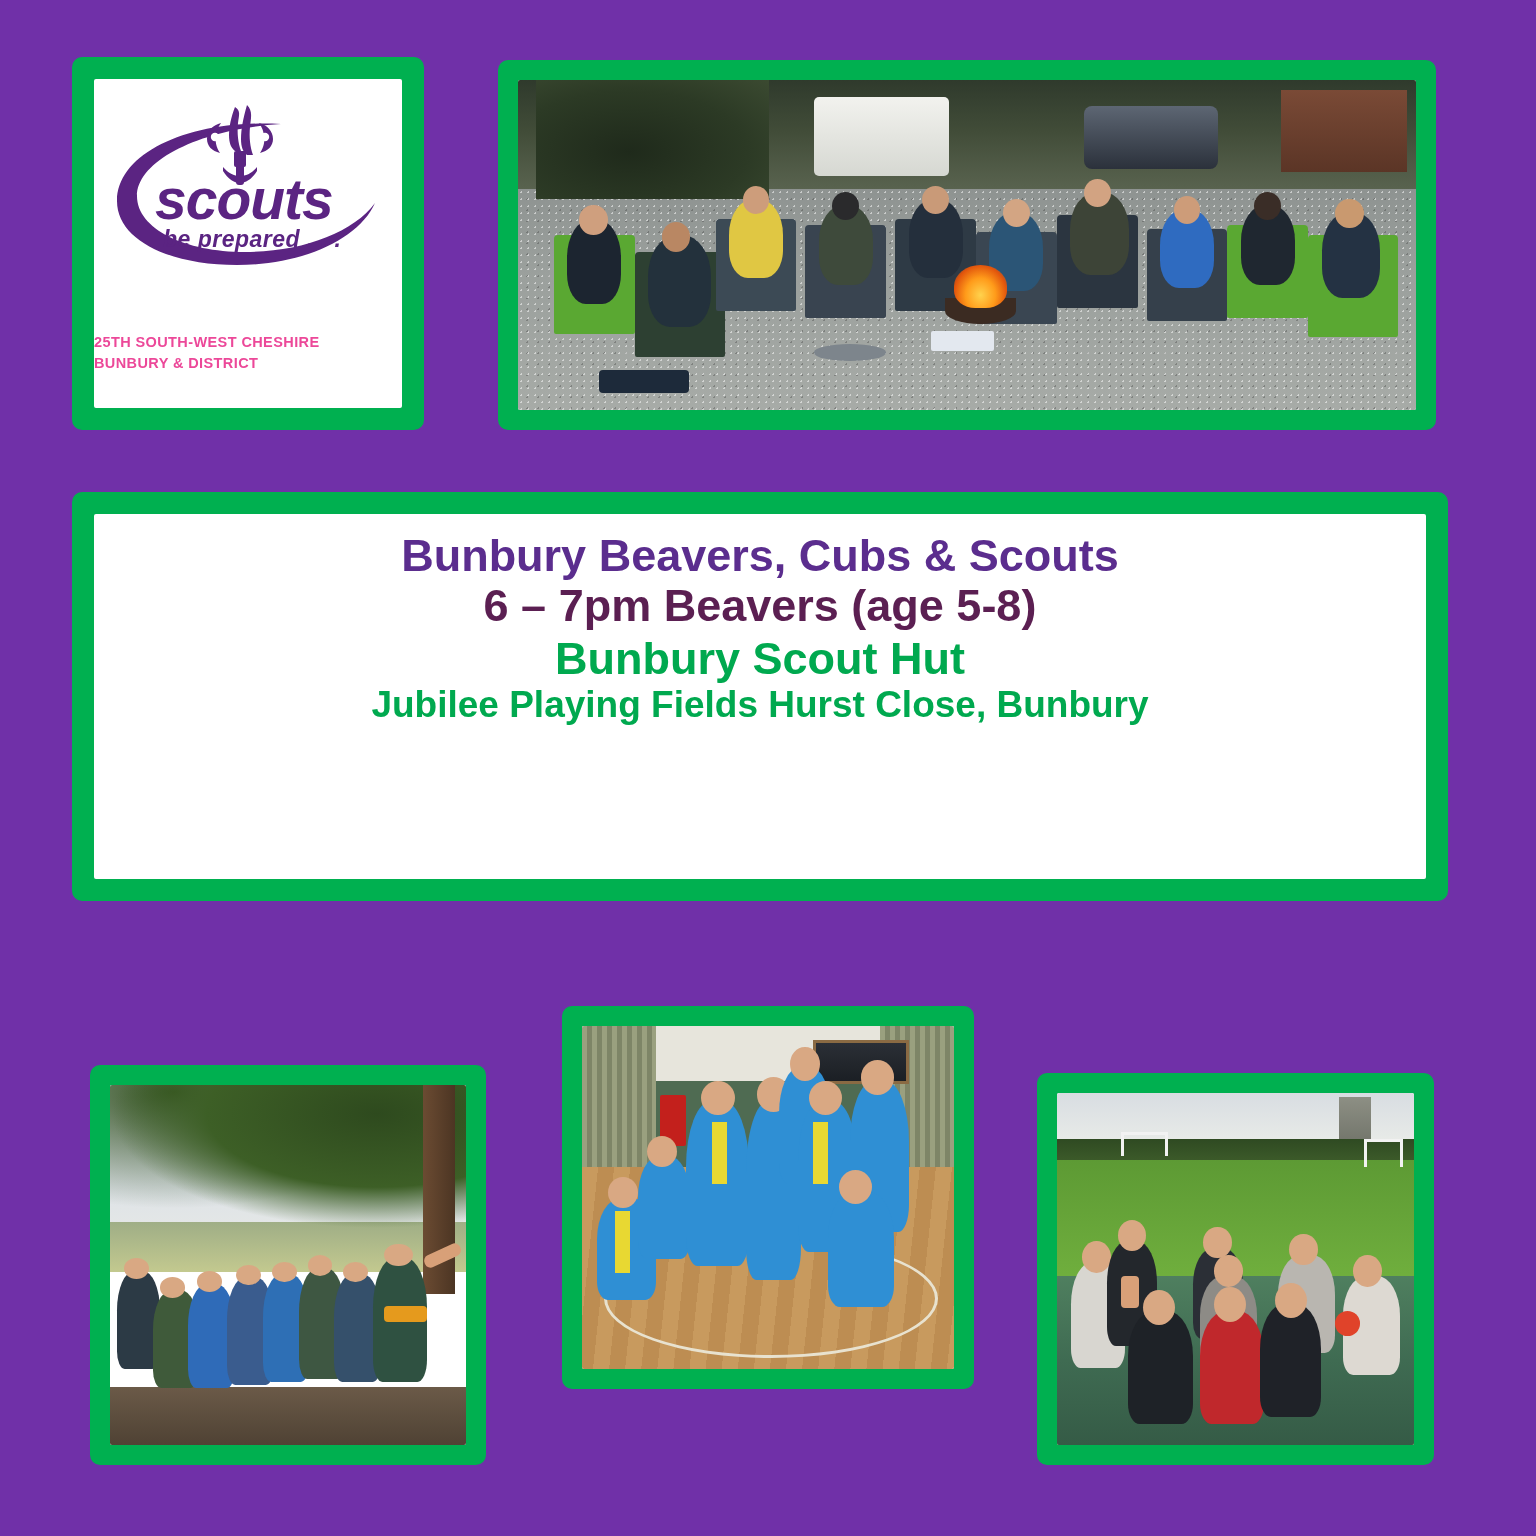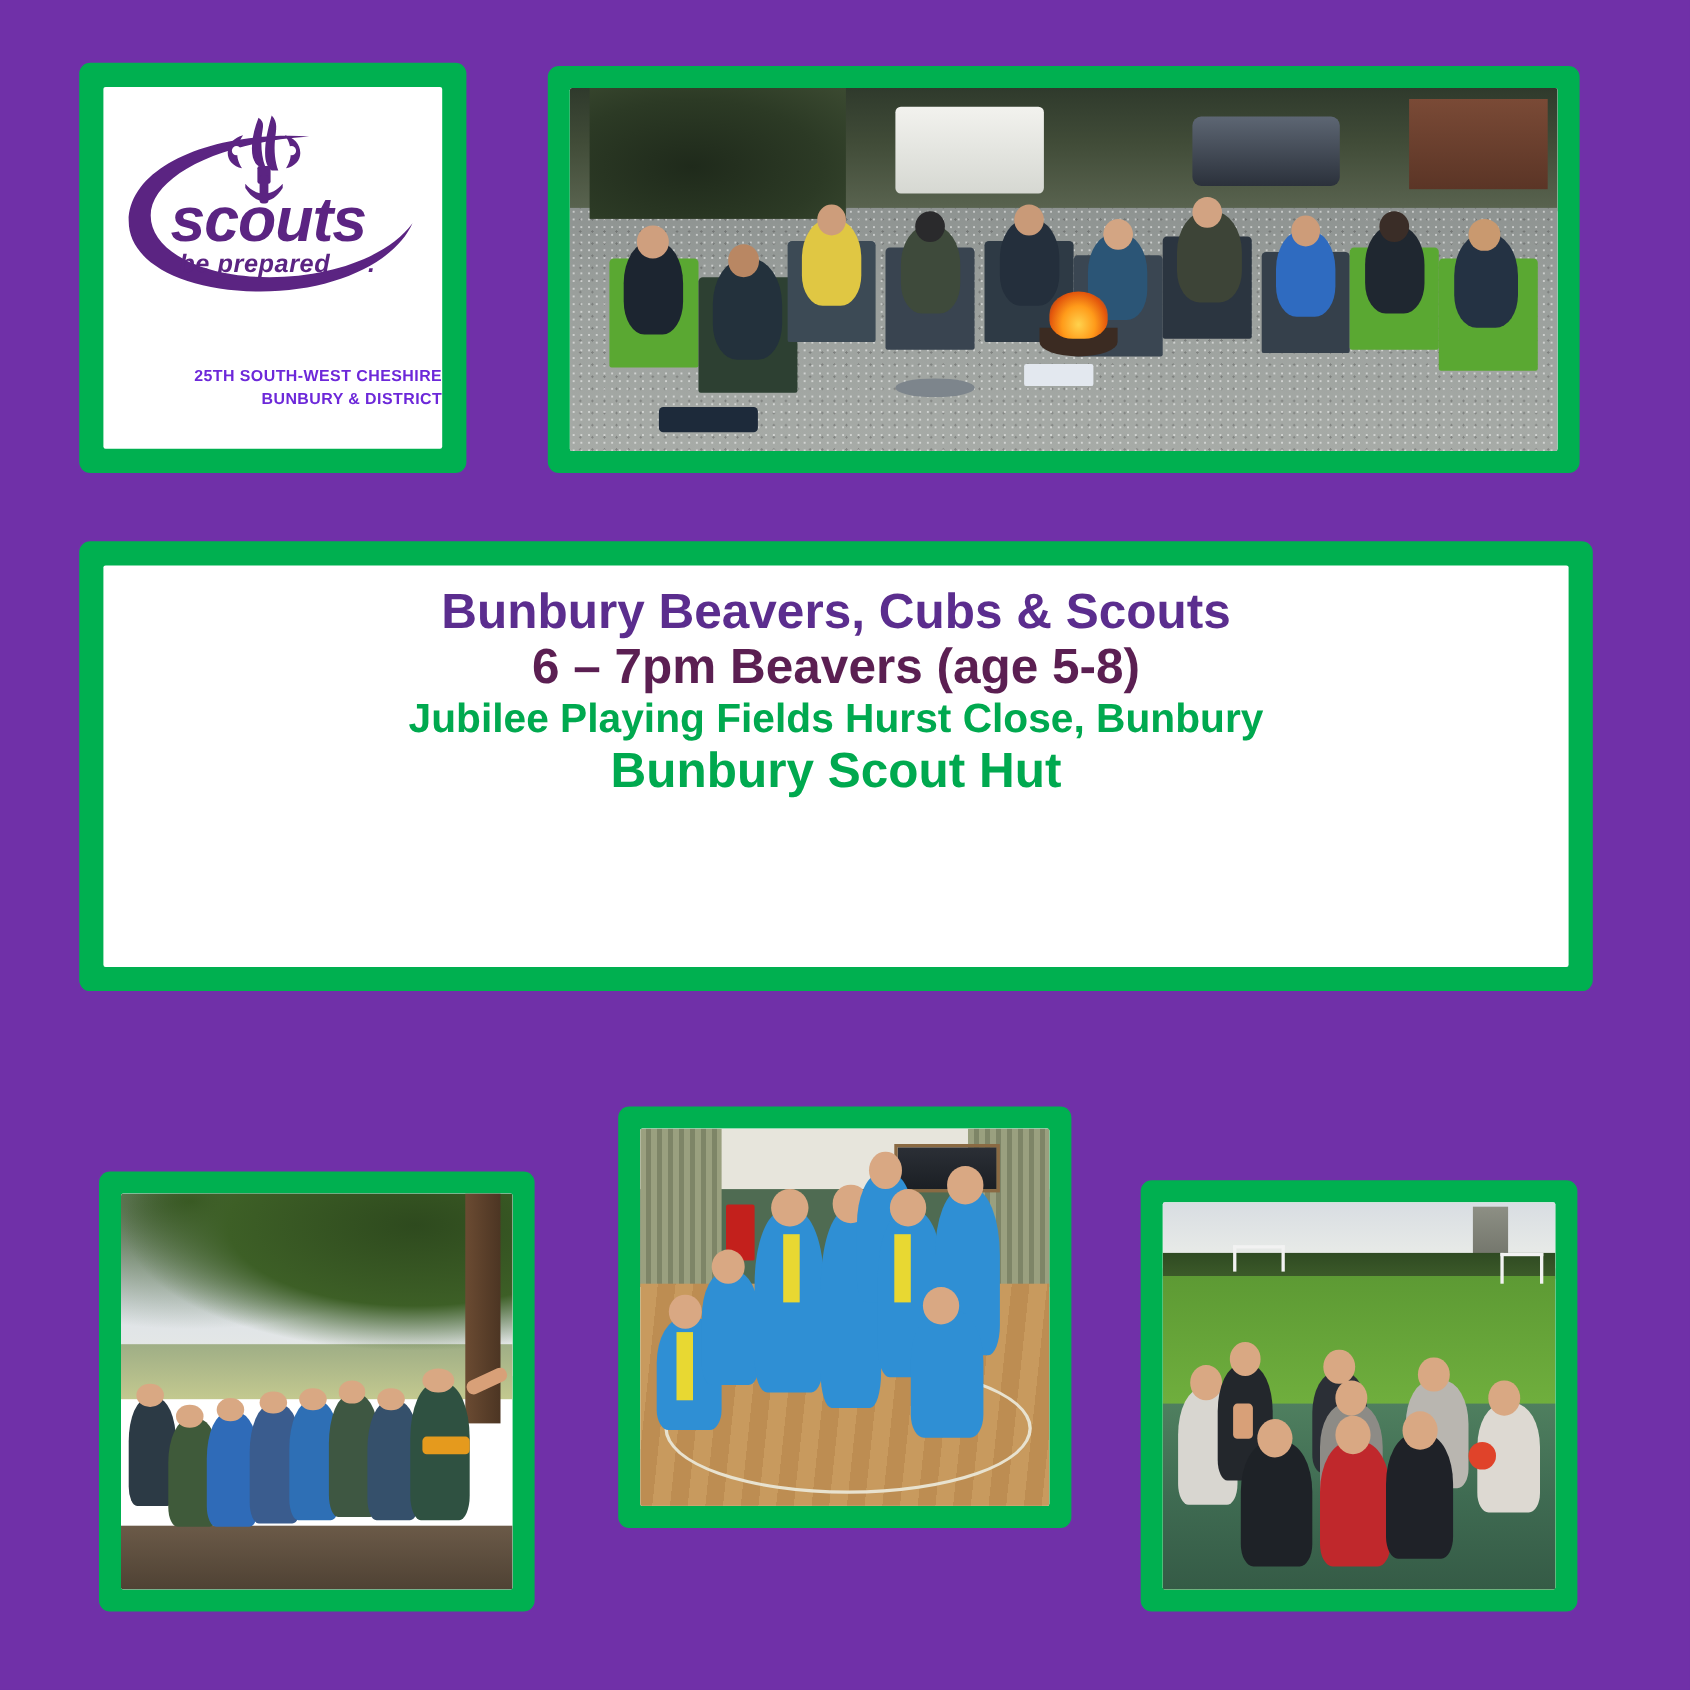--- a/index.html
+++ b/index.html
@@ -30,22 +30,22 @@
   .logo-wrap{
     position:absolute;inset:0;
     display:flex;flex-direction:column;
     align-items:center;justify-content:flex-start;
     padding-top:18px;
   }
   .logo-mark{position:relative;width:290px;height:185px;}
   .logo-mark svg{position:absolute;left:0;top:0;}
   .logo-sub{
     position:absolute;left:0;right:0;bottom:34px;
-    text-align:right;
-    color:#6d28d9;
+    text-align:left;
+    color:#ec4899;
     font-weight:bold;
     font-size:14.5px;
     letter-spacing:0.4px;
     line-height:1.45;
   }
 
   
   #photo-campfire{left:498px;top:60px;width:938px;height:370px;}
 
   
@@ -258,22 +258,22 @@
       <div class="abs" style="left:33%;top:80%;width:8%;height:5%;background:#7d858c;border-radius:50%;"></div>
     </div>
   </div>
 </div>
 
 <div class="frame" id="info-panel">
   <div class="inner">
     <div class="info-text">
       <div class="line l1">Bunbury Beavers, Cubs &amp; Scouts</div>
       <div class="line l3">6 – 7pm Beavers (age 5-8)</div>
+      <div class="line l5">Bunbury Scout Hut</div>
       <div class="line l6">Jubilee Playing Fields Hurst Close, Bunbury</div>
-      <div class="line l5">Bunbury Scout Hut</div>
     </div>
   </div>
 </div>
 
 <div class="frame" id="photo-hilltop">
   <div class="inner">
     <div class="scene">
       <div class="ht-sky"></div>
       <div class="ht-far"></div>
       <div class="ht-canopy"></div>

